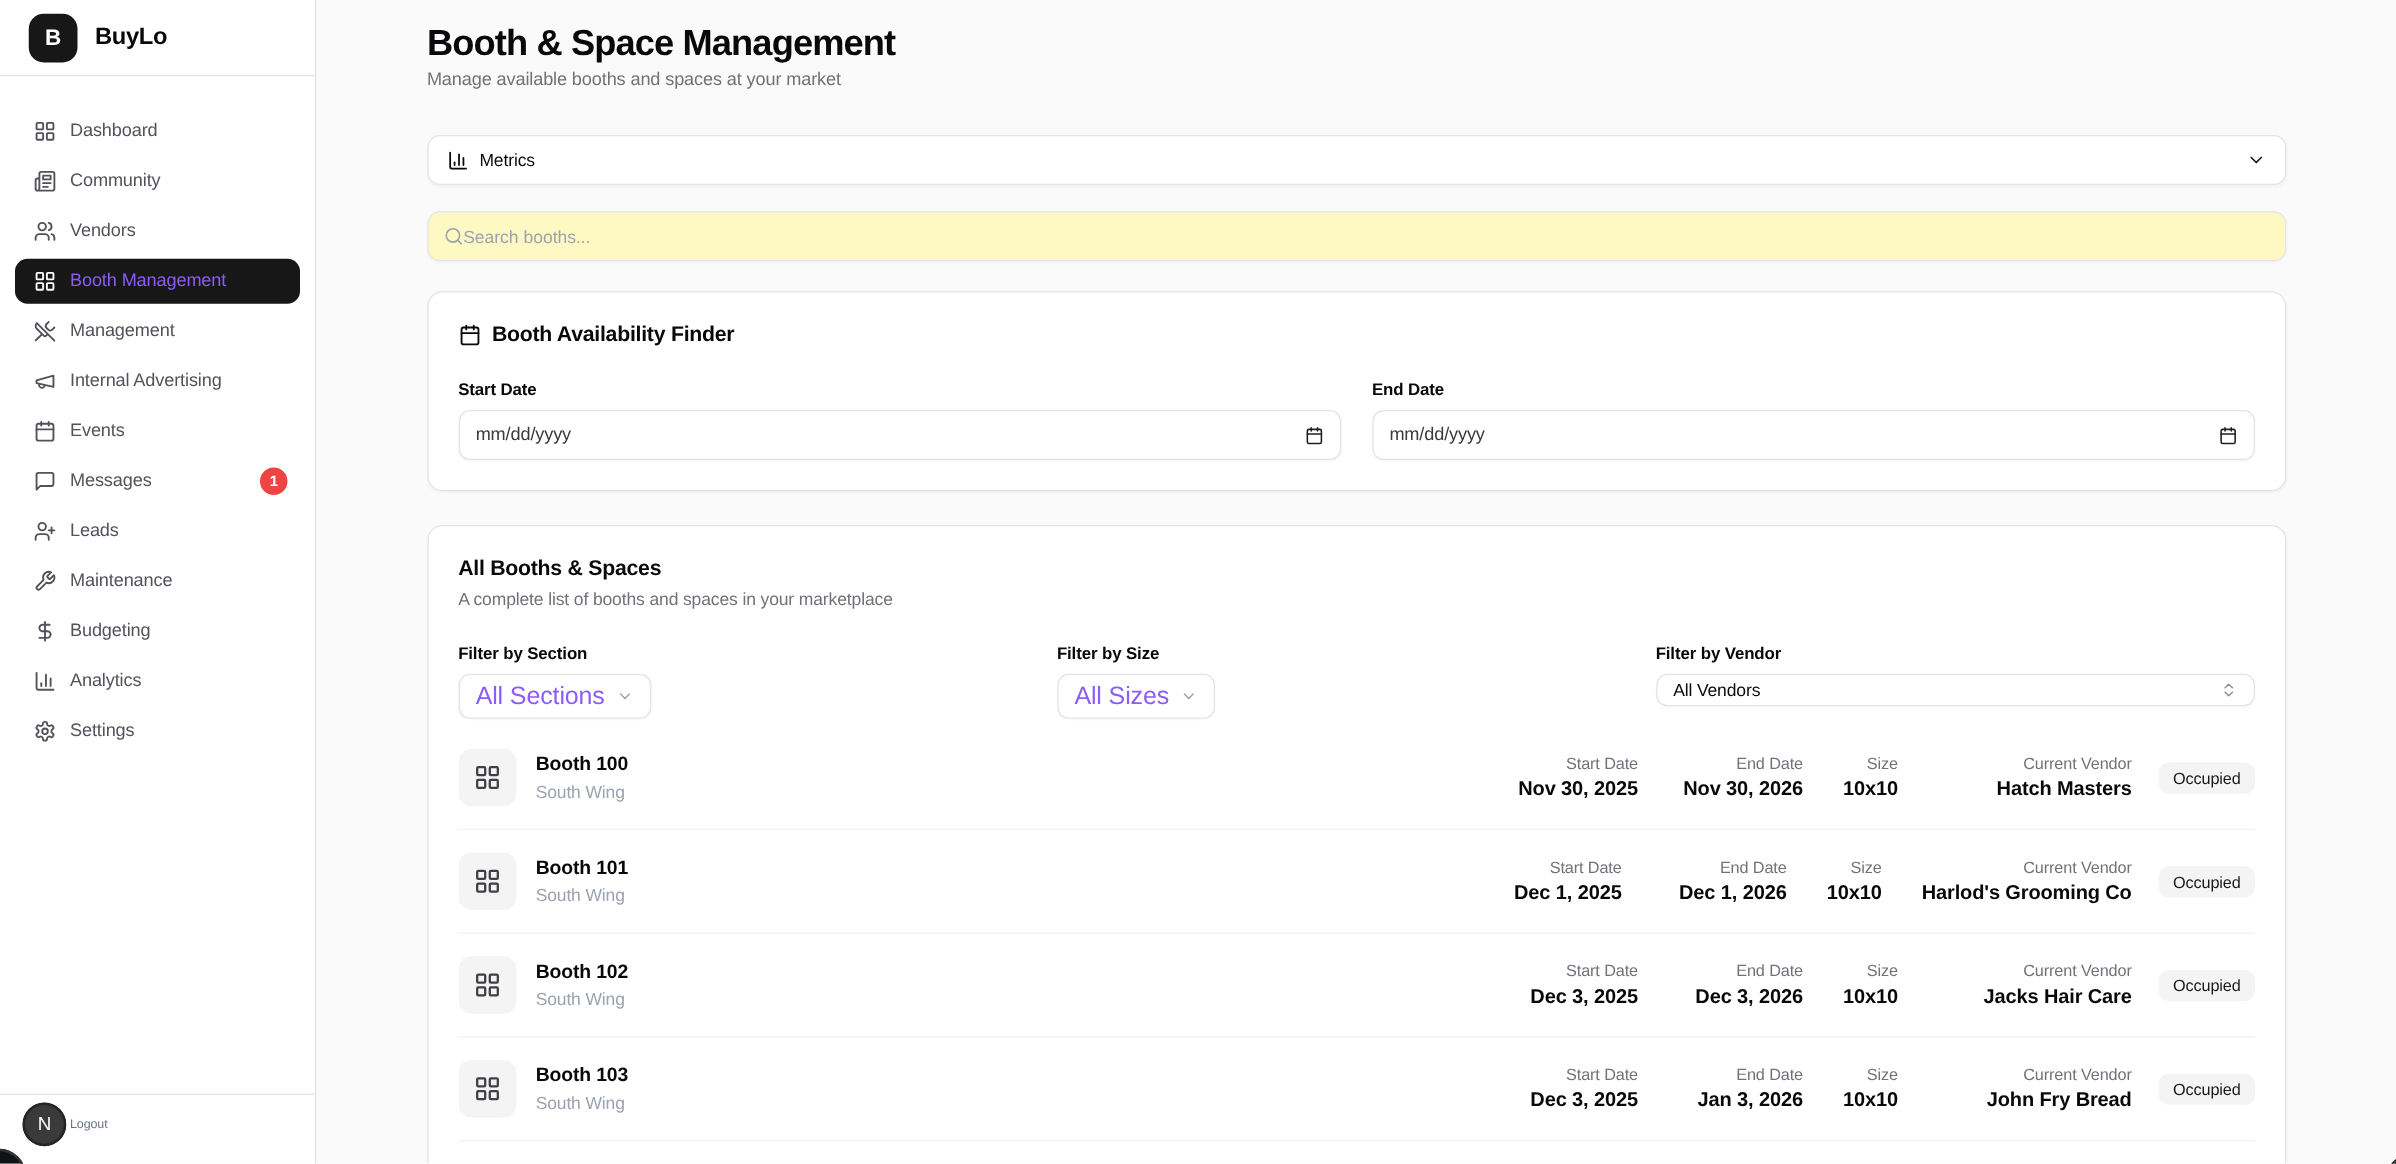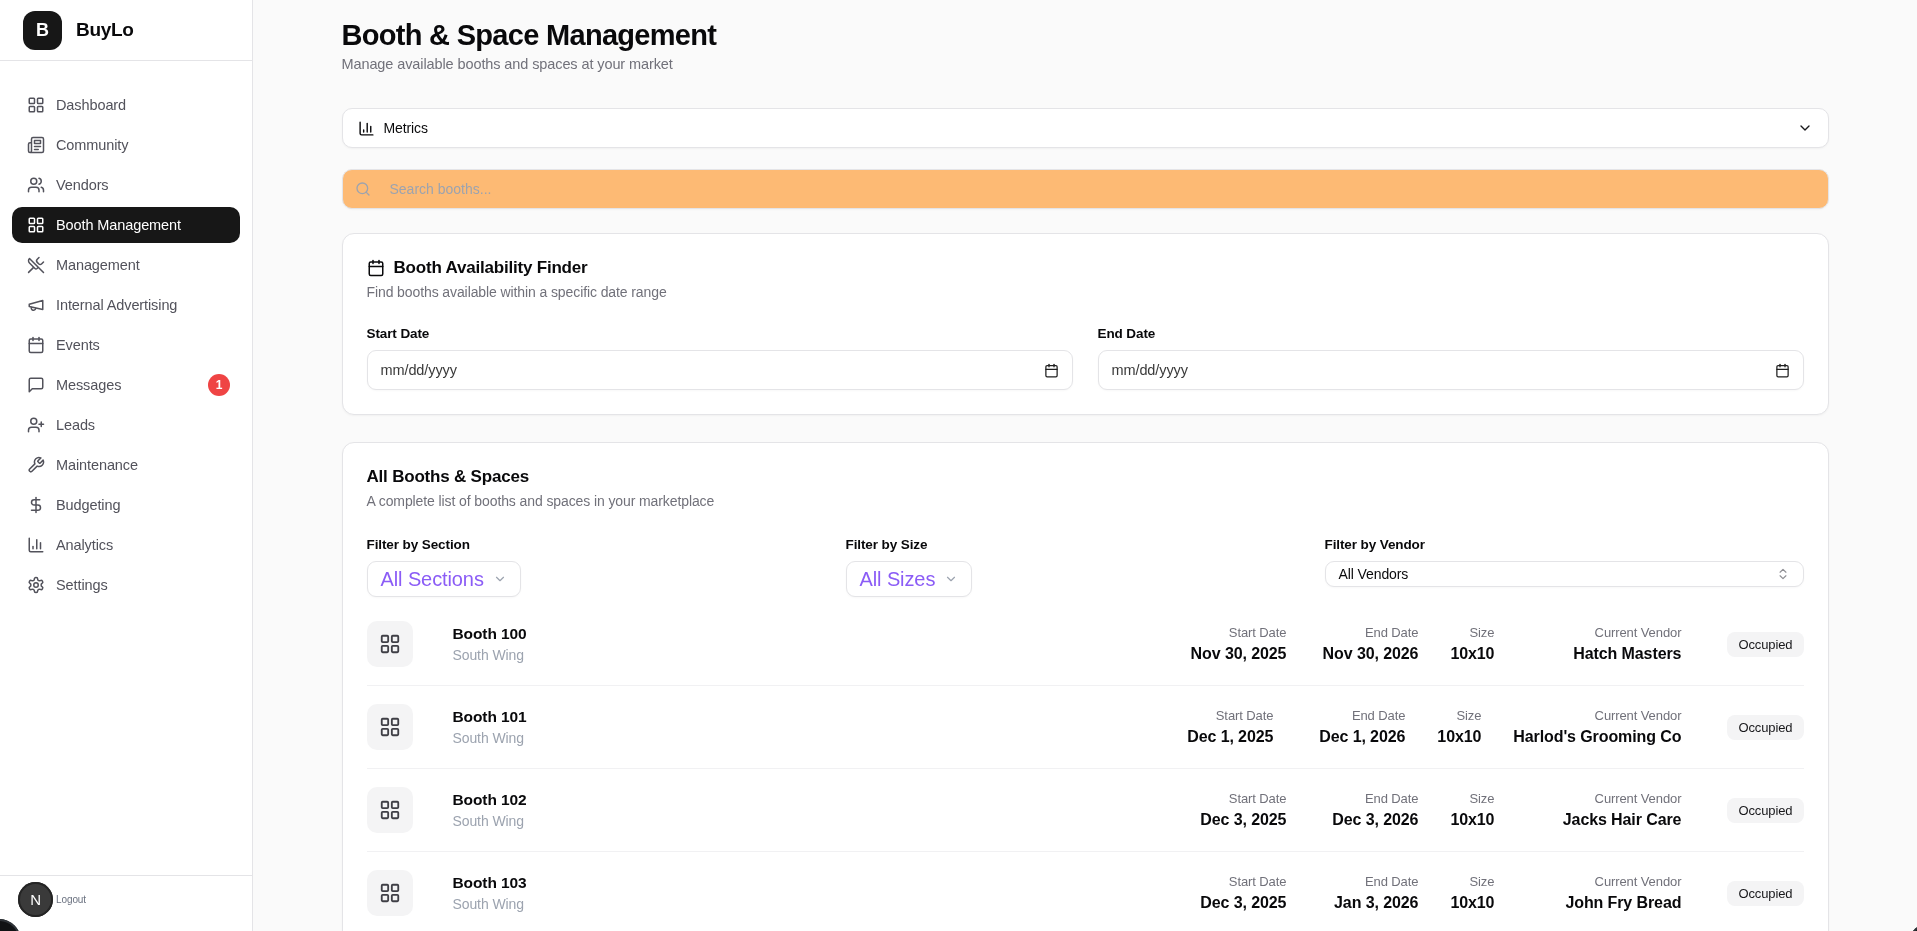--- a/index.html
+++ b/index.html
@@ -10,38 +10,38 @@
   .app { width:1917px; height:931px; display:flex; background:#fafafa; position:relative; overflow:hidden; }
 
   
   .sidebar { width:253px; min-width:253px; background:#ffffff; border-right:1px solid #e4e4e7; display:flex; flex-direction:column; }
   .brand { height:61px; border-bottom:1px solid #e4e4e7; display:flex; align-items:center; padding:0 16px 0 23px; gap:14px; }
   .logo { width:39px; height:39px; border-radius:12px; background:#171717; color:#fff; font-weight:700; font-size:18px; display:flex; align-items:center; justify-content:center; }
   .brand-name { font-size:19px; font-weight:700; color:#09090b; letter-spacing:-0.3px; }
   .nav { padding:26px 12px 0 12px; flex:1; }
   .nav-item { height:36px; margin-bottom:4px; border-radius:10px; display:flex; align-items:center; padding:0 10px 0 15px; gap:11px; color:#52525b; font-size:14.5px; cursor:pointer; }
   .nav-item .nicon { width:18px; height:18px; color:#52525b; flex:none; }
-  .nav-item.active { background:#171717; color:#ffffff; font-weight:500; }
+  .nav-item.active { background:#171717; color:#8b5cf6; font-weight:500; }
   .nav-item.active .nicon { color:#fff; }
   .nav-badge { margin-left:auto; background:#ef4444; color:#fff; min-width:22px; height:22px; border-radius:50%; font-size:12px; font-weight:600; display:flex; align-items:center; justify-content:center; }
   .sidebar-footer { border-top:1px solid #e4e4e7; height:56px; display:flex; align-items:center; padding:0 16px 8px 18px; gap:3px; }
   .avatar { width:35px; height:35px; border-radius:50%; background:#3a3a3a; box-shadow:inset 0 0 0 2px #242424; color:#fff; font-size:15px; display:flex; align-items:center; justify-content:center; }
   .logout { font-size:10px; color:#6b7280; cursor:pointer; }
 
   
   .main { flex:1; overflow:hidden; }
   .content { width:1487px; margin:0 auto; padding-top:18px; }
   h1.page-title { font-size:29px; font-weight:700; letter-spacing:-0.7px; line-height:34px; color:#09090b; }
   .page-subtitle { font-size:14.5px; color:#71717a; margin-top:5px; line-height:15px; }
 
   .metrics-bar { margin-top:36px; height:40px; background:#fff; border:1px solid #e4e4e7; border-radius:10px; display:flex; align-items:center; padding:0 15px; gap:9px; box-shadow:0 1px 2px rgba(0,0,0,0.04); cursor:pointer; }
   .metrics-bar .label { font-size:14px; font-weight:500; color:#09090b; }
   .metrics-bar .chev { margin-left:auto; color:#18181b; }
 
-  .search-bar { margin-top:21px; height:40px; background:#fdba74; border:1px solid #e4e4e7; border-radius:10px; display:flex; align-items:center; padding:0 12px; gap:19px; box-shadow:0 1px 2px rgba(0,0,0,0.03); }
+  .search-bar { margin-top:21px; height:40px; background:#fef9c3; border:1px solid #e4e4e7; border-radius:10px; display:flex; align-items:center; padding:0 12px; gap:0; box-shadow:0 1px 2px rgba(0,0,0,0.03); }
   .search-bar input { border:none; outline:none; background:transparent; flex:1; font-family:inherit; font-size:14px; color:#09090b; }
   .search-bar input::placeholder { color:#9ca3af; }
   .search-icon { color:#9ca3af; }
 
   .card { margin-top:24px; background:#fff; border:1px solid #e4e4e7; border-radius:12px; padding:24px; box-shadow:0 1px 2px rgba(0,0,0,0.04); }
   .card.booths { margin-top:27px; padding-bottom:0; height:560px; }
   .card-title-row { display:flex; align-items:center; gap:9px; }
   .card-title { font-size:17px; font-weight:700; letter-spacing:-0.2px; color:#09090b; line-height:20px; }
   .card-sub { font-size:14px; color:#71717a; margin-top:7px; line-height:15px; }
 
@@ -50,21 +50,21 @@
   .date-input { margin-top:9px; height:40px; border:1px solid #e4e4e7; border-radius:9px; display:flex; align-items:center; justify-content:space-between; padding:0 13px; font-size:14.5px; color:#3a3a3a; background:#fff; box-shadow:0 1px 2px rgba(0,0,0,0.03); cursor:text; }
   .date-input .cal { color:#1f1f1f; }
 
   .filters { display:grid; grid-template-columns:1fr 1fr 1fr; margin-top:28px; }
   .dropdown-btn { margin-top:9px; height:36px; border:1px solid #e4e4e7; border-radius:9px; background:#fff; display:inline-flex; align-items:center; gap:9px; padding:0 13px; font-size:20px; color:#8b5cf6; width:max-content; box-shadow:0 1px 2px rgba(0,0,0,0.03); cursor:pointer; }
   .dropdown-btn .chev { color:#9ca3af; }
   .select-box { margin-top:9px; height:26px; border:1px solid #e4e4e7; border-radius:9px; background:#fff; display:flex; align-items:center; justify-content:space-between; padding:0 13px; font-size:14px; color:#09090b; box-shadow:0 1px 2px rgba(0,0,0,0.03); cursor:pointer; }
   .select-box .chev { color:#8e8e93; }
 
   .booth-list { margin-top:6px; }
-  .booth-row { display:flex; align-items:center; padding:18px 0; border-bottom:1px solid #f1f1f3; cursor:pointer;gap:24px; }
+  .booth-row { display:flex; align-items:center; padding:18px 0; border-bottom:1px solid #f1f1f3; cursor:pointer; }
   .booth-icon-box { width:46px; height:46px; border-radius:10px; background:#f4f4f5; color:#3f3f46; display:flex; align-items:center; justify-content:center; flex:none; }
   .booth-info { margin-left:16px; }
   .booth-name { font-size:15.5px; font-weight:600; color:#09090b; }
   .booth-section { font-size:14px; color:#9ca3af; margin-top:4px; }
   .booth-stats { margin-left:auto; display:flex; align-items:center; gap:32px; }
   .stat { text-align:right; }
   .stat .slabel { font-size:13px; color:#71717a; }
   .stat .svalue { font-size:16px; font-weight:600; color:#09090b; margin-top:5px; white-space:nowrap; }
   .stat.start, .stat.end { min-width:100px; }
   .stat.size { min-width:44px; }
@@ -269,21 +269,20 @@
         <input type="text" placeholder="Search booths..." style="">
       </div>
 
       <section class="card">
         <div class="card-title-row">
           <svg width="18" height="18">
               <use href="#i-calendar"></use>
             </svg>
           <span class="card-title">Booth Availability Finder</span>
         </div>
-        <div class="card-sub">Find booths available within a specific date range</div>
         <div class="date-grid">
           <div>
             <div class="field-label">Start Date</div>
             <div class="date-input">
               <span>mm/dd/yyyy</span>
               <svg class="cal" width="15" height="15">
                   <use href="#i-calendar"></use>
                 </svg>
             </div>
           </div>

